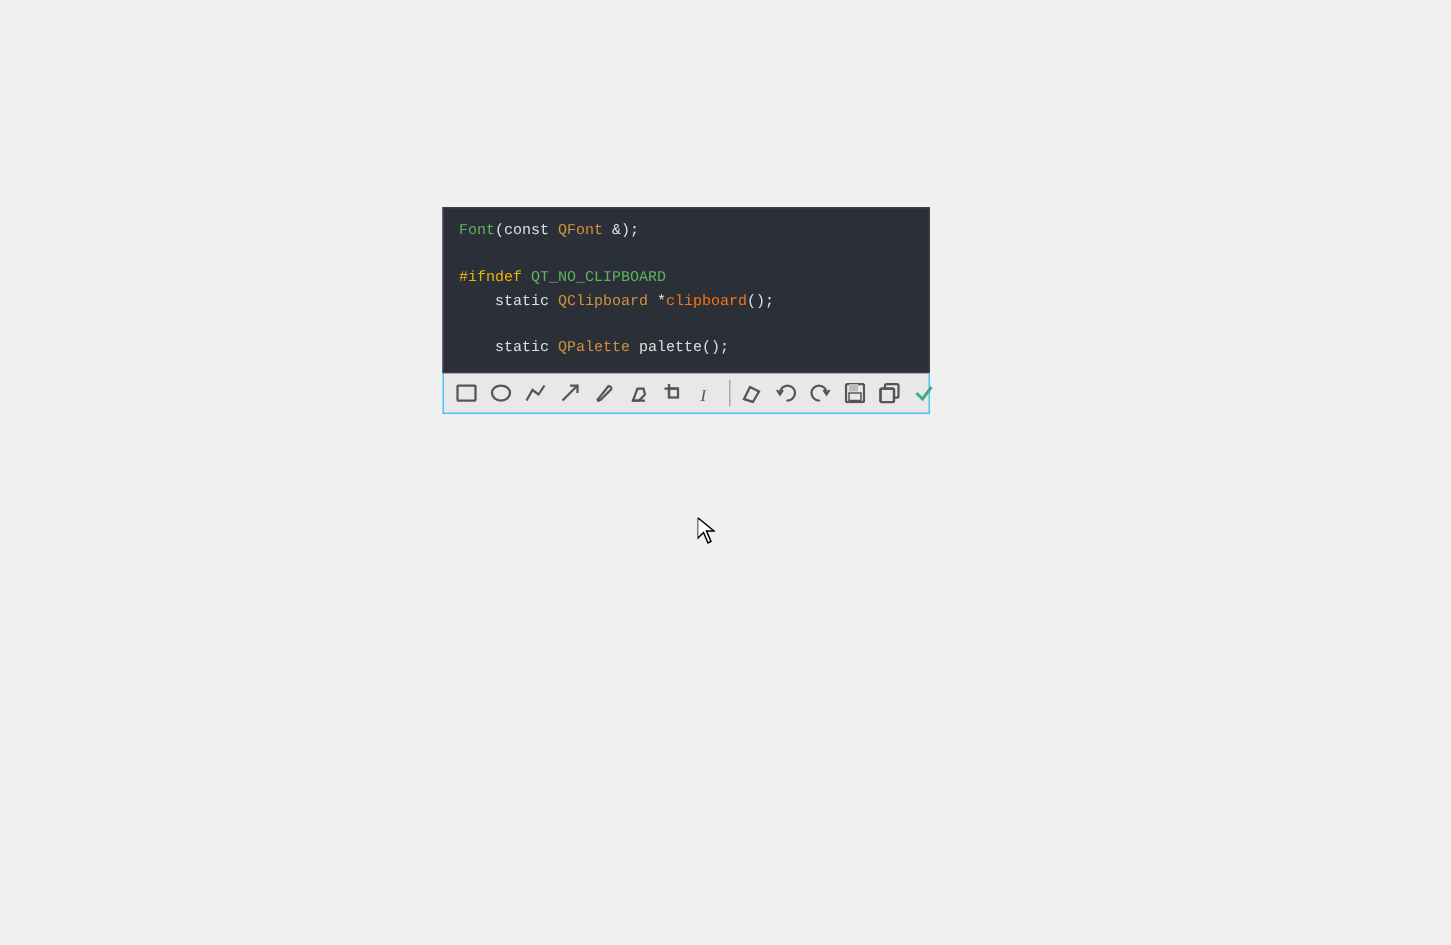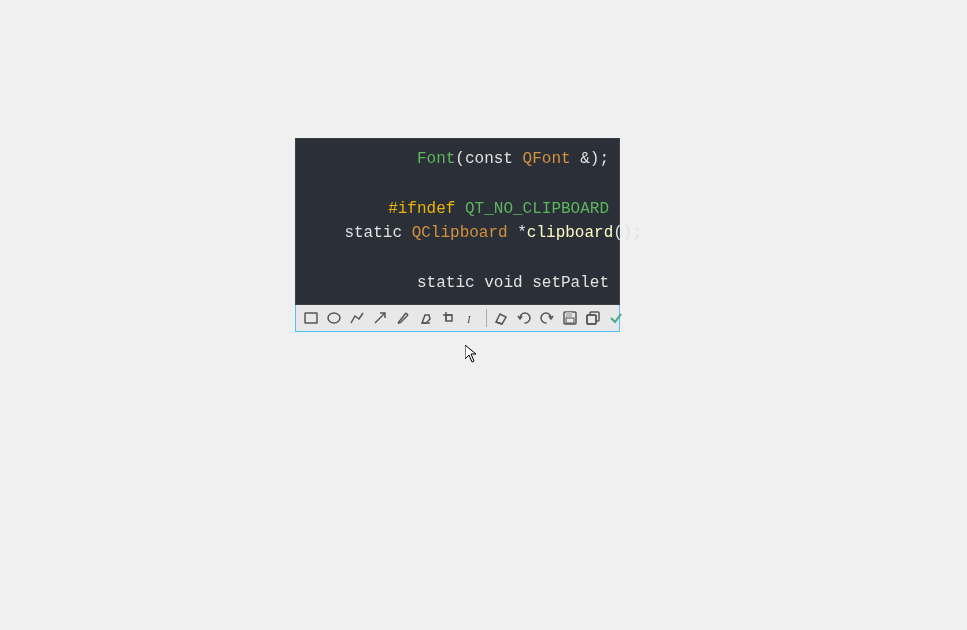--- a/index.html
+++ b/index.html
@@ -17,34 +17,33 @@
       position: absolute;
       left: 295px;
       top: 138px;
       width: 325px;
     }
 
     .code-block {
       background: #2b3038;
       border: 1px solid #3a4048;
       padding: 8px 10px;
-      font-size: 16px;
+      font-size: 10px;
       line-height: 1.55;
       width: 100%;
-      text-align: right;
     }
 
     .code-line {
       white-space: pre;
       font-family: 'Courier New', Courier, monospace;
     }
 
     .kw-green { color: #5db55d; }
     .kw-orange { color: #d4913d; }
-    .kw-cyan { color: #fef9c3; }
+    .kw-cyan { color: #f97316; }
     .kw-white { color: #e0e0e0; }
     .kw-directive { color: #eab308; }
 
     .toolbar {
       background: #e8e8e8;
       border: 1.5px solid #4fc3f7;
       border-top: none;
       display: flex;
       align-items: center;
       padding: 2px 4px;
@@ -100,22 +99,22 @@
 
     <div class="code-line">&nbsp;</div>
 
     <div class="code-line"><span class="kw-directive">#ifndef</span><span class="kw-green"> QT_NO_CLIPBOARD</span></div>
 
     <div class="code-line"><span class="kw-white">    static </span><span class="kw-orange">QClipboard</span><span class="kw-white"> *</span><span class="kw-cyan">clipboard</span><span class="kw-white">();</span></div>
 
 
     <div class="code-line">&nbsp;</div>
 
-
-    <div class="code-line"><span class="kw-white">    static void setPalet</span></div>
+    <div class="code-line"><span class="kw-white">    static </span><span class="kw-orange">QPalette</span><span class="kw-white"> palette();</span></div>
+
   </div>
 
   <div class="toolbar">
 
     <button class="toolbar-btn" title="Rectangle">
       <svg class="btn-icon" viewBox="0 0 14 14" fill="none" stroke="#555" stroke-width="1.5">
         <rect x="1" y="2" width="12" height="10" rx="0.5"></rect>
       </svg>
     </button>
 

